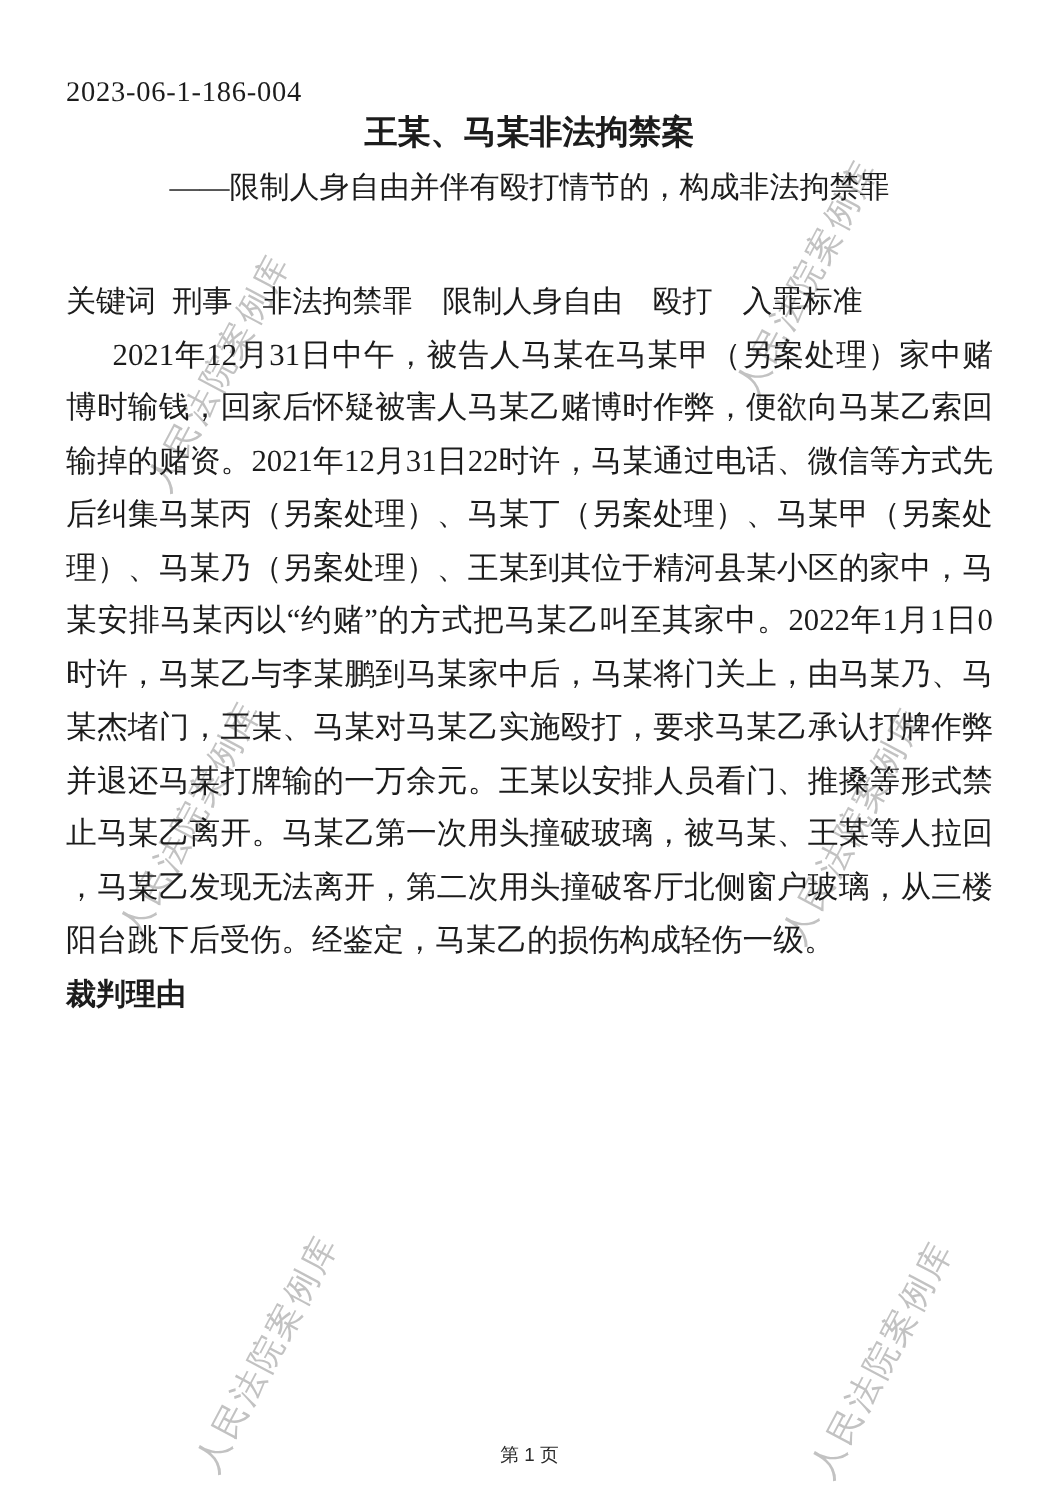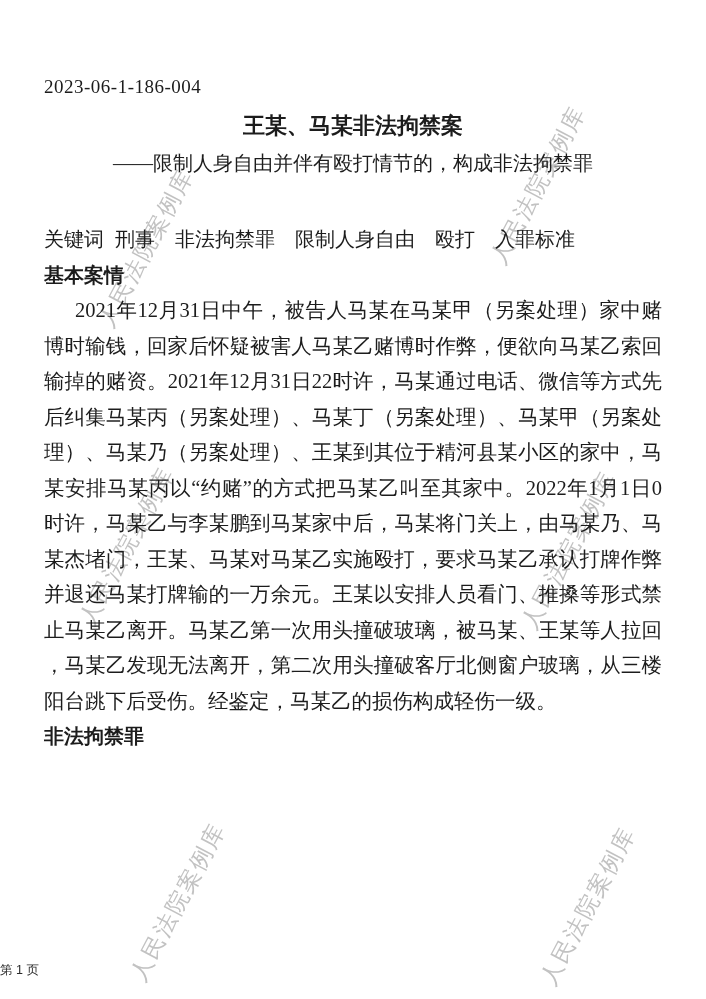--- a/index.html
+++ b/index.html
@@ -17,24 +17,23 @@
   .wm {
     position: absolute;
     font-size: 23px;
     letter-spacing: 2px;
     color: #c2c2c2;
     white-space: nowrap;
     transform: translate(-50%, -50%) rotate(-62deg);
     font-family: "Liberation Serif", "DejaVu Serif", serif;
   }
   
-  .content { position: relative; z-index: 1; padding: 75px 44px 0 44px; }
+  .content { position: relative; z-index: 1; padding: 50px 44px 0 44px; }
   .doc-number { font-size: 19px; line-height: 24px; letter-spacing: 0.5px; }
   .case-title {
-    margin-top: 13px;
     text-align: center;
     font-size: 22px;
     line-height: 28px;
     font-weight: bold;
   }
   .case-subtitle {
     margin-top: 10px;
     text-align: center;
     font-size: 20px;
     line-height: 27px;
@@ -57,20 +56,21 @@
     text-align: justify;
     text-indent: 31px;
     word-break: break-all;
     line-break: anywhere;
   }
   .page-footer {
     position: absolute;
     left: 0; right: 0;
     top: 962px;
     z-index: 1;
+    text-align: center;
     font-size: 12.5px;
     color: #2a2a2a;
     font-family: "Liberation Sans", "DejaVu Sans", sans-serif;
   }
 </style>
 </head>
 <body>
 
 <div class="page">
 
@@ -89,24 +89,23 @@
 
     <div class="case-title">王某、马某非法拘禁案</div>
 
     <div class="case-subtitle">——限制人身自由并伴有殴打情节的，构成非法拘禁罪</div>
 
     <div class="kw-line">
       <span class="kw-label">关键词</span>
       <span class="kw-terms">刑事　非法拘禁罪　限制人身自由　殴打　入罪标准</span>
     </div>
 
-    <div class="sec-heading">基本案情</div>
 
     <div class="para">2021年12月31日中午，被告人马某在马某甲（另案处理）家中赌博时输钱，回家后怀疑被害人马某乙赌博时作弊，便欲向马某乙索回输掉的赌资。2021年12月31日22时许，马某通过电话、微信等方式先后纠集马某丙（另案处理）、马某丁（另案处理）、马某甲（另案处理）、马某乃（另案处理）、王某到其位于精河县某小区的家中，马某安排马某丙以“约赌”的方式把马某乙叫至其家中。2022年1月1日0时许，马某乙与李某鹏到马某家中后，马某将门关上，由马某乃、马某杰堵门，王某、马某对马某乙实施殴打，要求马某乙承认打牌作弊并退还马某打牌输的一万余元。王某以安排人员看门、推搡等形式禁止马某乙离开。马某乙第一次用头撞破玻璃，被马某、王某等人拉回，马某乙发现无法离开，第二次用头撞破客厅北侧窗户玻璃，从三楼阳台跳下后受伤。经鉴定，马某乙的损伤构成轻伤一级。</div>
 
 
-    <div class="sec-heading">非法拘禁罪</div>
+    <div class="sec-heading">裁判理由</div>
 
   </div>
 
   <div class="page-footer">第 1 页</div>
 
 </div>
 
 </body></html>

